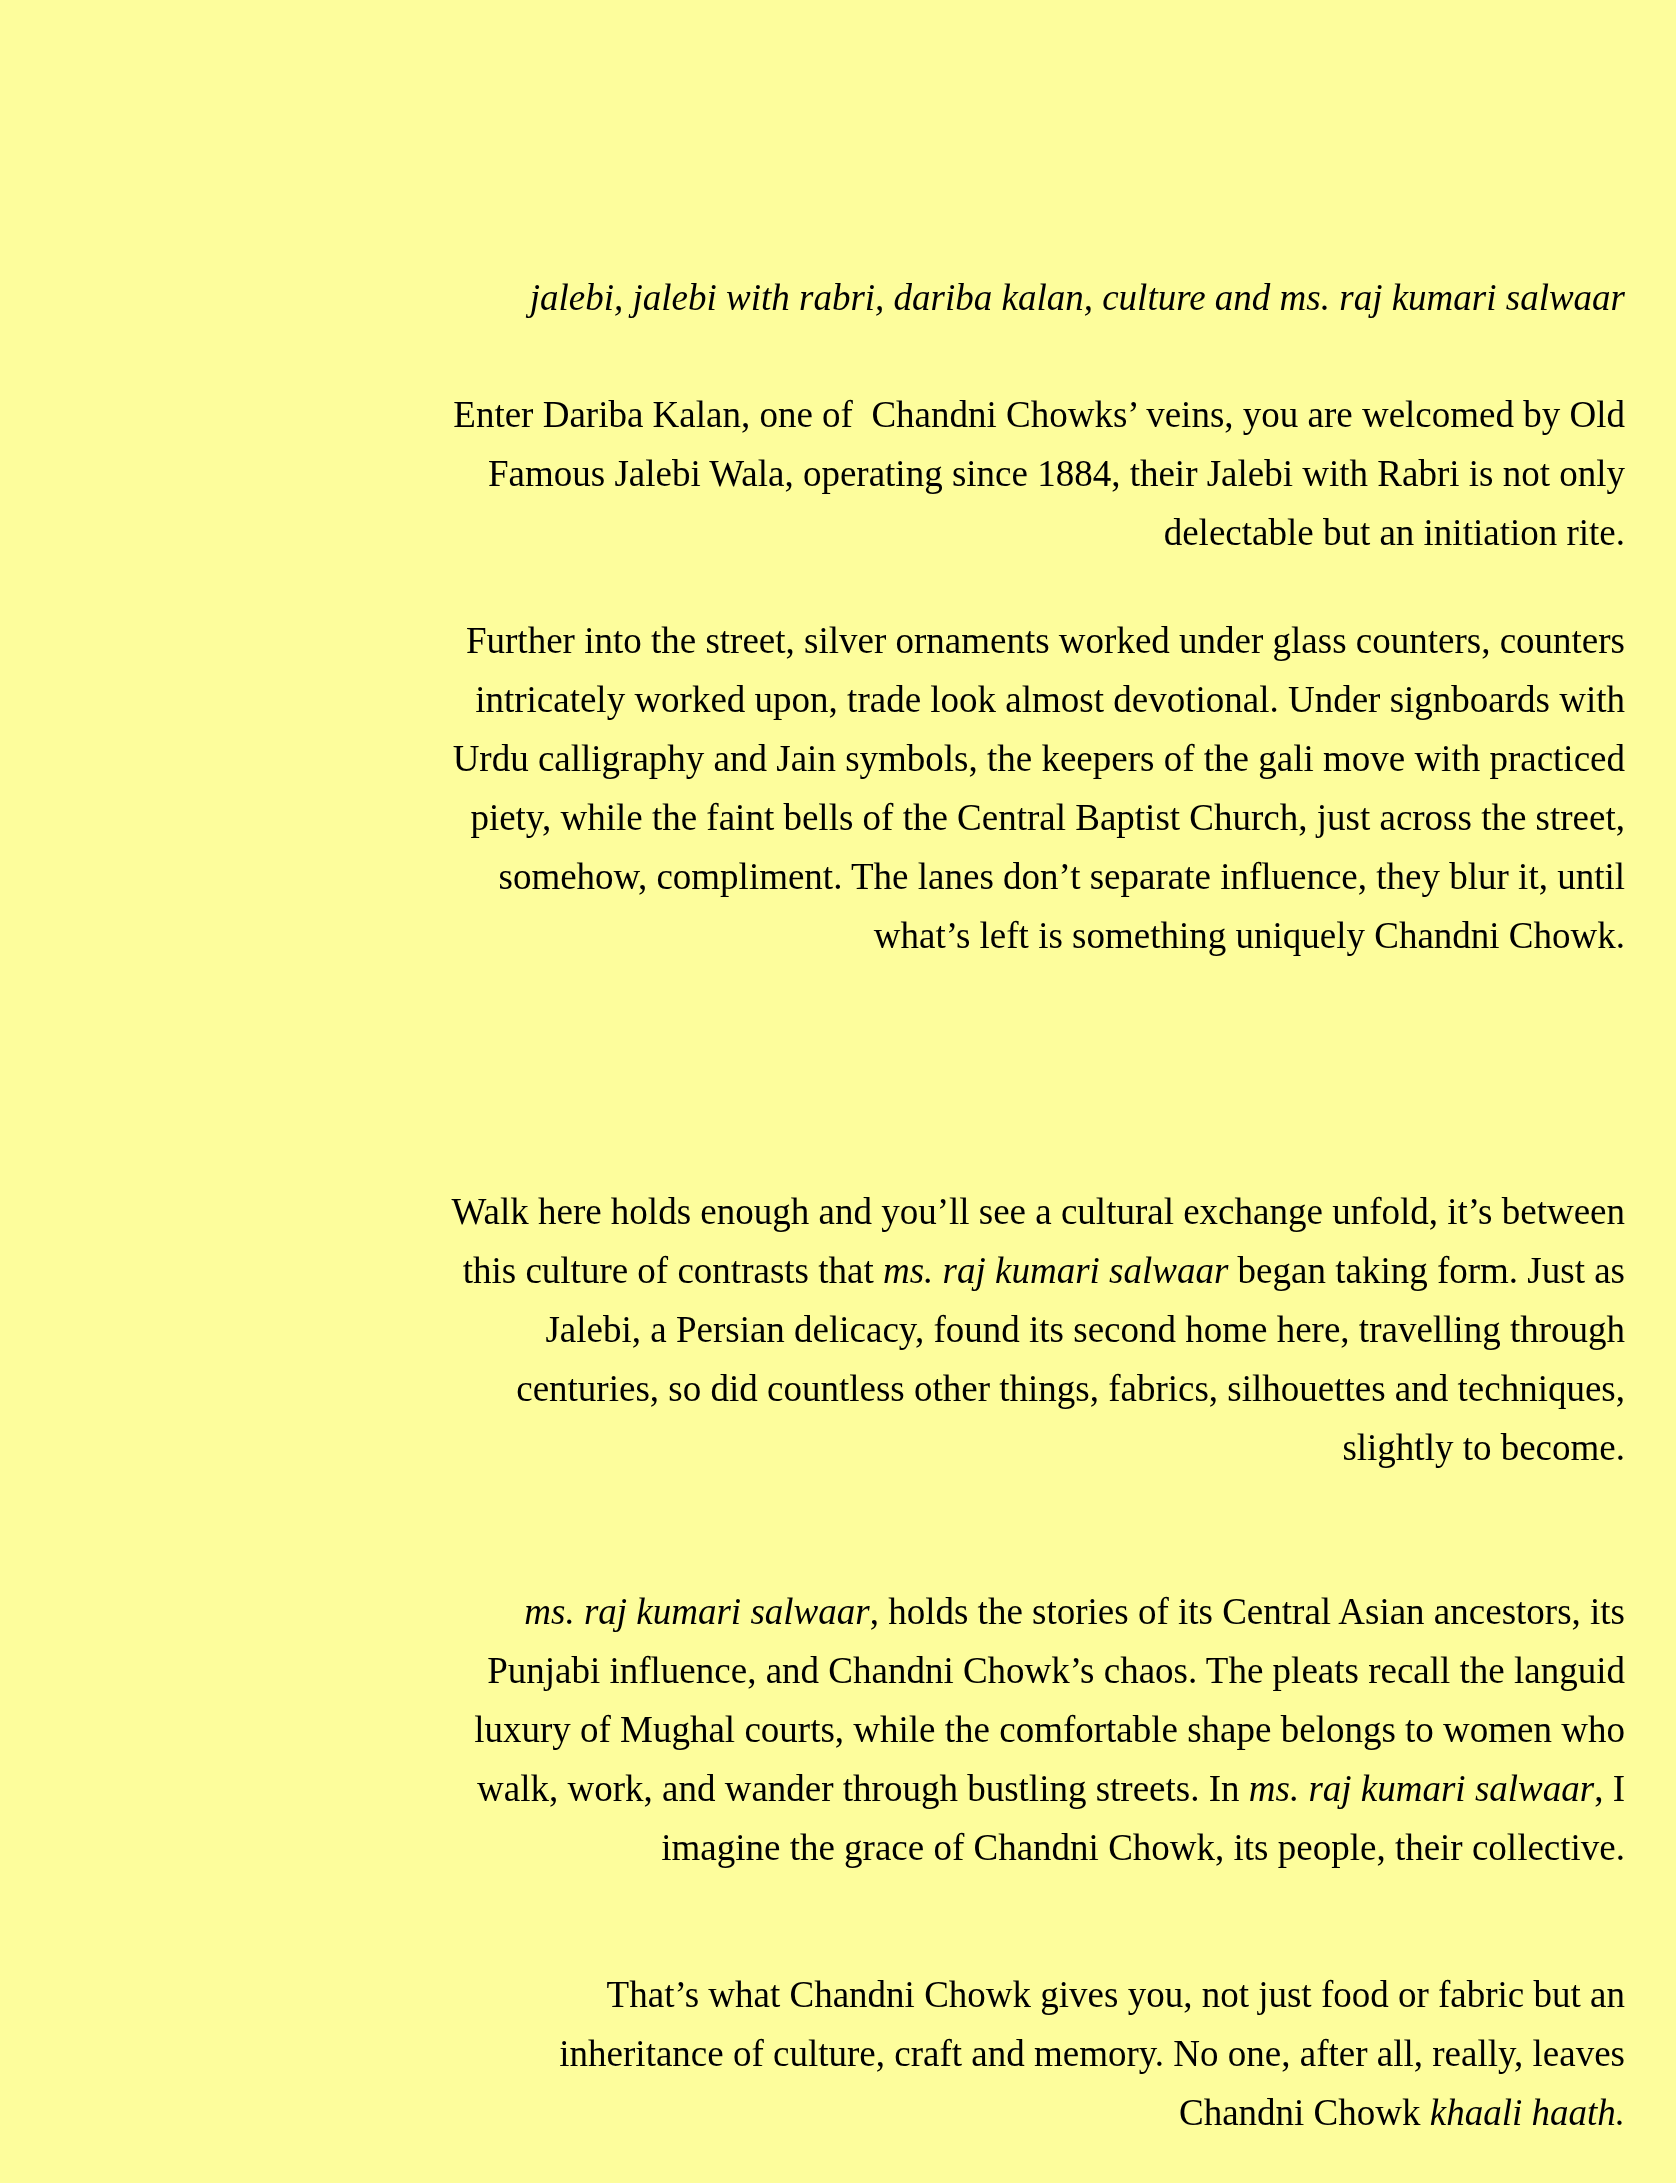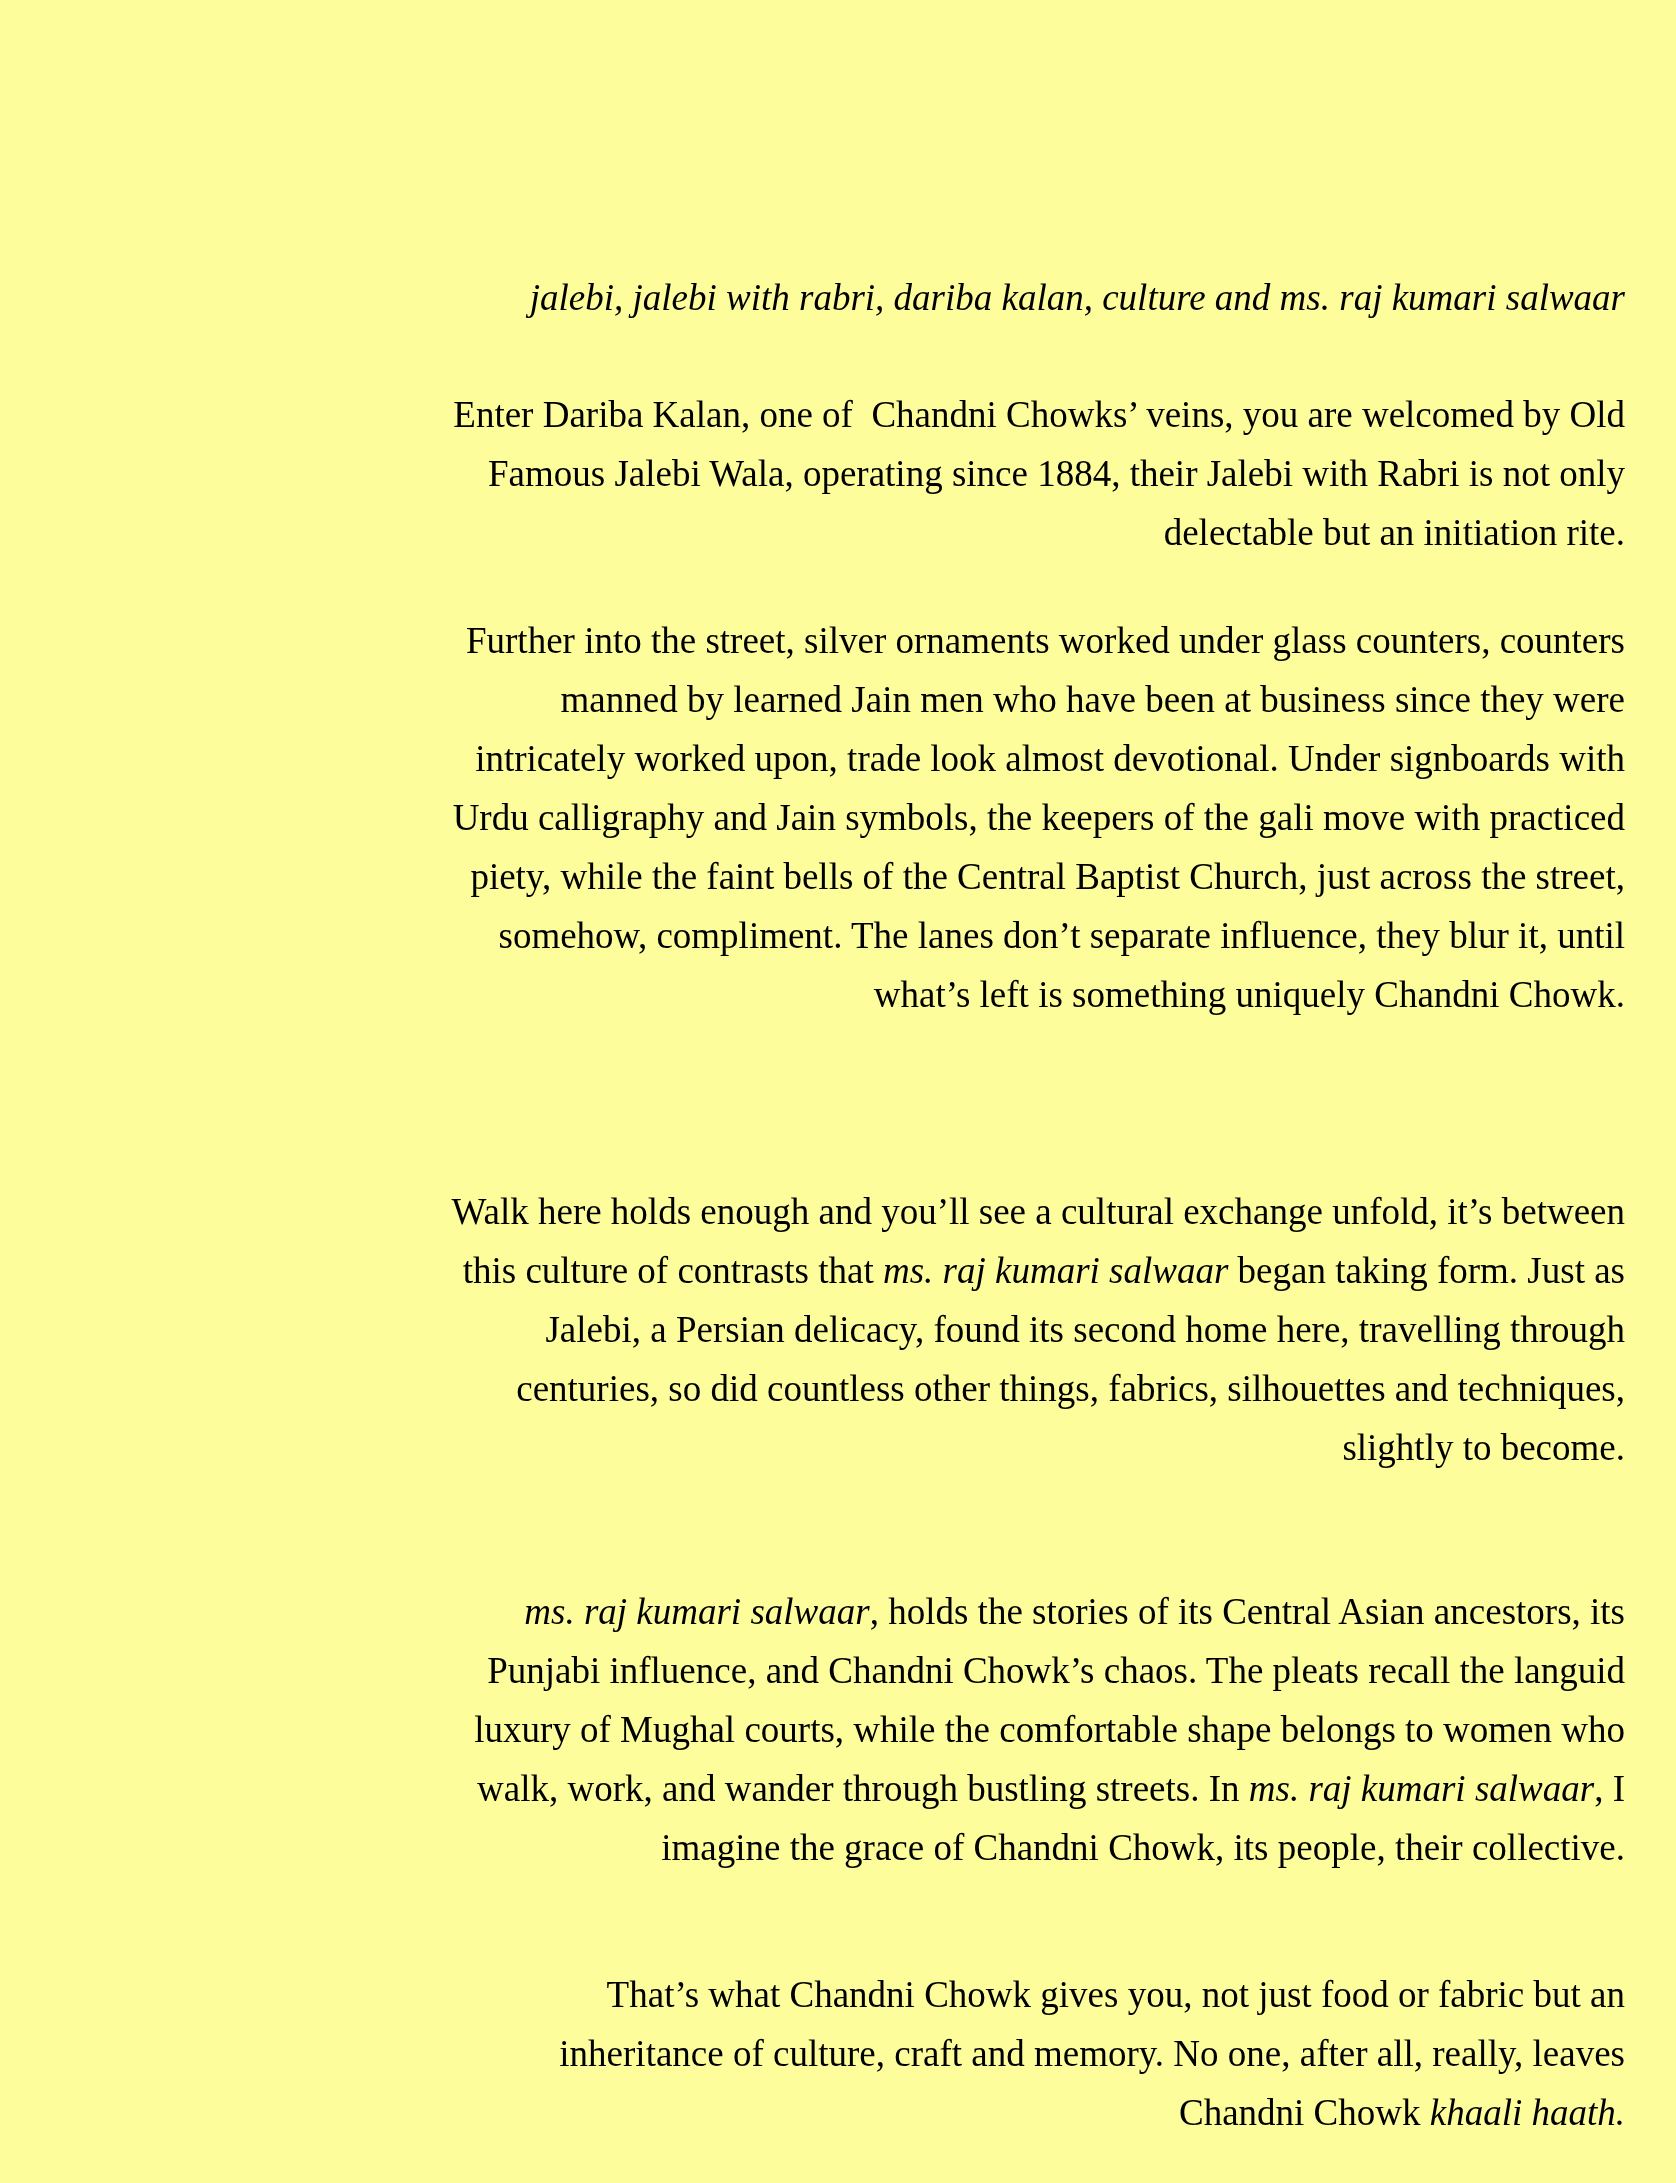--- a/index.html
+++ b/index.html
@@ -45,21 +45,20 @@
     </div>
 
   <div class="block" style="top:385px">
       <div class="line"><span class="">Enter Dariba Kalan, one of  Chandni Chowks’ veins, you are welcomed by Old</span></div>
       <div class="line"><span class="">Famous Jalebi Wala, operating since 1884, their Jalebi with Rabri is not only</span></div>
       <div class="line"><span class="">delectable but an initiation rite.</span></div>
     </div>
 
   <div class="block" style="top:611px">
       <div class="line"><span class="">Further into the street, silver ornaments worked under glass counters, counters</span></div>
-      <div class="line"><span class="">manned by learned Jain men who have been at business since they were</span></div>
       <div class="line"><span class="">intricately worked upon, trade look almost devotional. Under signboards with</span></div>
       <div class="line"><span class="">Urdu calligraphy and Jain symbols, the keepers of the gali move with practiced</span></div>
       <div class="line"><span class="">piety, while the faint bells of the Central Baptist Church, just across the street,</span></div>
       <div class="line"><span class="">somehow, compliment. The lanes don’t separate influence, they blur it, until</span></div>
       <div class="line"><span class="">what’s left is something uniquely Chandni Chowk.</span></div>
     </div>
 
   <div class="block" style="top:1182px">
       <div class="line"><span class="">Walk here holds enough and you’ll see a cultural exchange unfold, it’s between</span></div>
       <div class="line"><span class="">this culture of contrasts that </span><span class="italic">ms. raj kumari salwaar</span><span class=""> began taking form. Just as</span></div>

